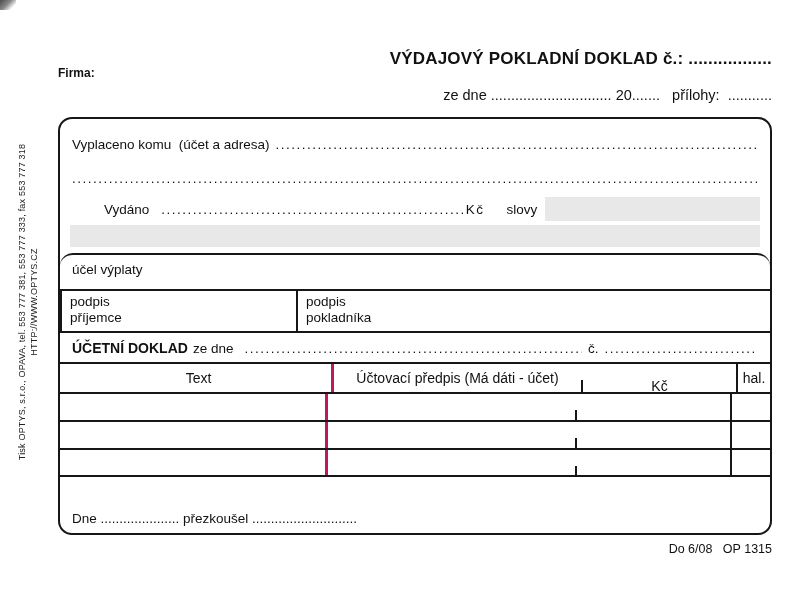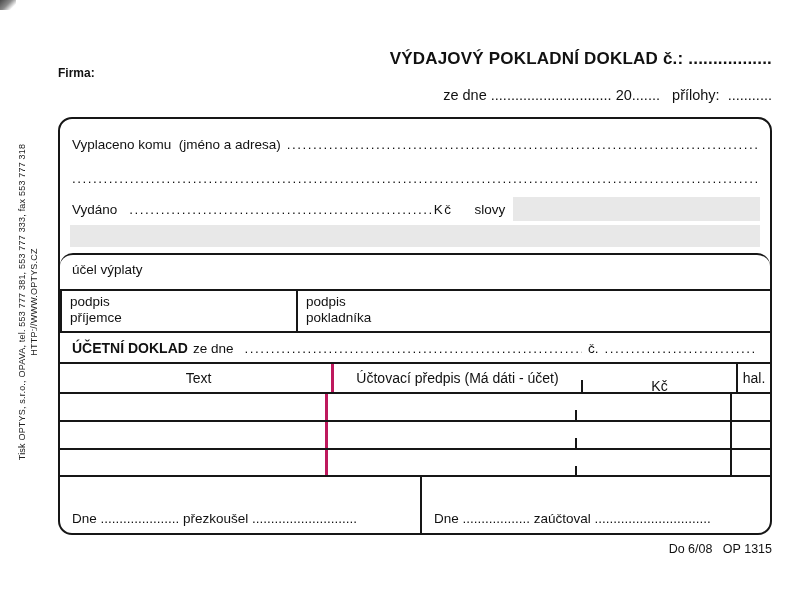--- a/index.html
+++ b/index.html
@@ -27,21 +27,21 @@
 
   .dots { letter-spacing:1.5px; }
   .dotfill { flex:1; overflow:hidden; white-space:nowrap; }
 
   
   .sec-top { position:relative; height:134px; font-size:13.5px; }
   .sec-top .line { position:absolute; left:12px; right:10px; display:flex; align-items:baseline; }
   .line1 { top:18px; }
   .line1 .lbl { margin-right:6px; }
   .line2 { top:52px; }
-  .line3 { top:78px; height:24px; align-items:center !important; }
+  .line3 { top:78px; height:24px; align-items:center !important;margin-left:32px; }
   .line3 .sp { width:22px; }
   .line3 .slovy { margin-right:8px; }
   .shade-fill { flex:1; height:24px; background:#e8e8e8; }
   .shade-bar { position:absolute; left:10px; right:10px; top:106px; height:22px; background:#e8e8e8; }
 
   
   .sec-ucel { height:36px; border-top:2px solid #161616; padding:7px 12px 0; font-size:13.5px;border-radius:13px; }
 
   
   .sec-sign { height:42px; border-top:2px solid #161616; display:flex; font-size:13.5px; line-height:16px; }
@@ -91,21 +91,21 @@
   </div>
 
   <div class="firma pre">Firma:</div>
   <div class="title pre">VÝDAJOVÝ POKLADNÍ DOKLAD č.: .................</div>
   <div class="subtitle pre">ze dne .............................. 20.......   přílohy:  ...........</div>
 
   <div class="main-box">
 
     <div class="sec-top">
       <div class="line line1">
-        <span class="lbl pre">Vyplaceno komu  (jméno a adresa)</span>
+        <span class="lbl pre">Vyplaceno komu  (účet a adresa)</span>
         <span class="dotfill"><span class="dots">........................................................................................................................................................................................................................................................</span></span>
       </div>
       <div class="line line2">
         <span class="dotfill"><span class="dots">........................................................................................................................................................................................................................................................</span></span>
       </div>
       <div class="line line3">
         <span>Vydáno</span>
         <span class="dots" style="margin-left:12px">..........................................................Kč</span>
         <span class="sp"></span>
         <span class="slovy">slovy</span>
@@ -161,22 +161,19 @@
         <div class="t-cell col2"></div>
         <div class="t-cell col3"></div>
         <div class="t-cell col4"></div>
       </div>
     </div>
 
     <div class="sec-bottom">
       <div class="bcell bl">
         <span class="pre">Dne ..................... přezkoušel ............................</span>
       </div>
-      <div class="bcell br">
-        <span class="pre">Dne .................. zaúčtoval ...............................</span>
-      </div>
     </div>
 
   </div>
 
   <div class="footer-code pre">Do 6/08   OP 1315</div>
 
 </div>
 
 </body></html>

